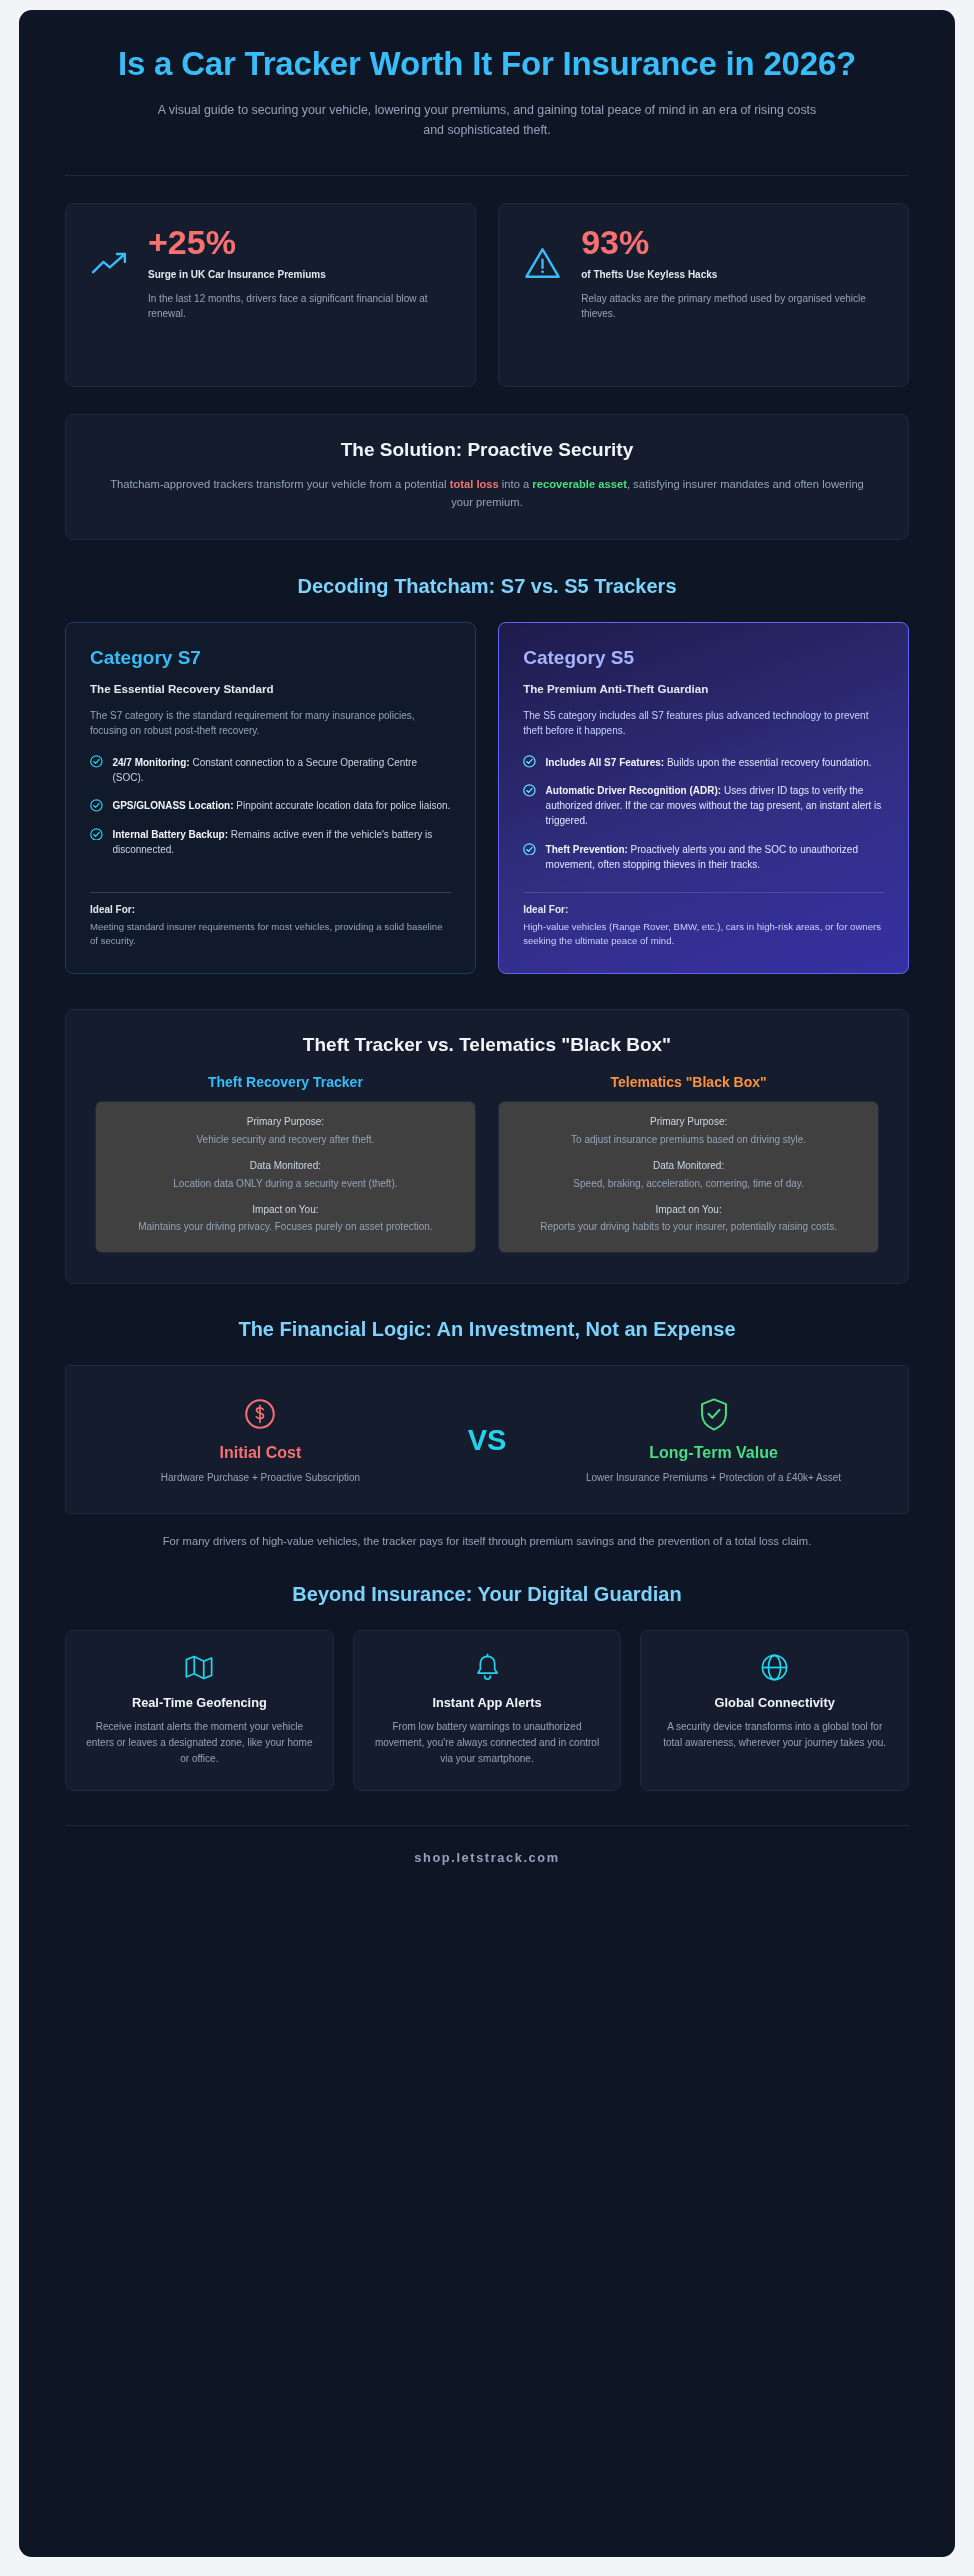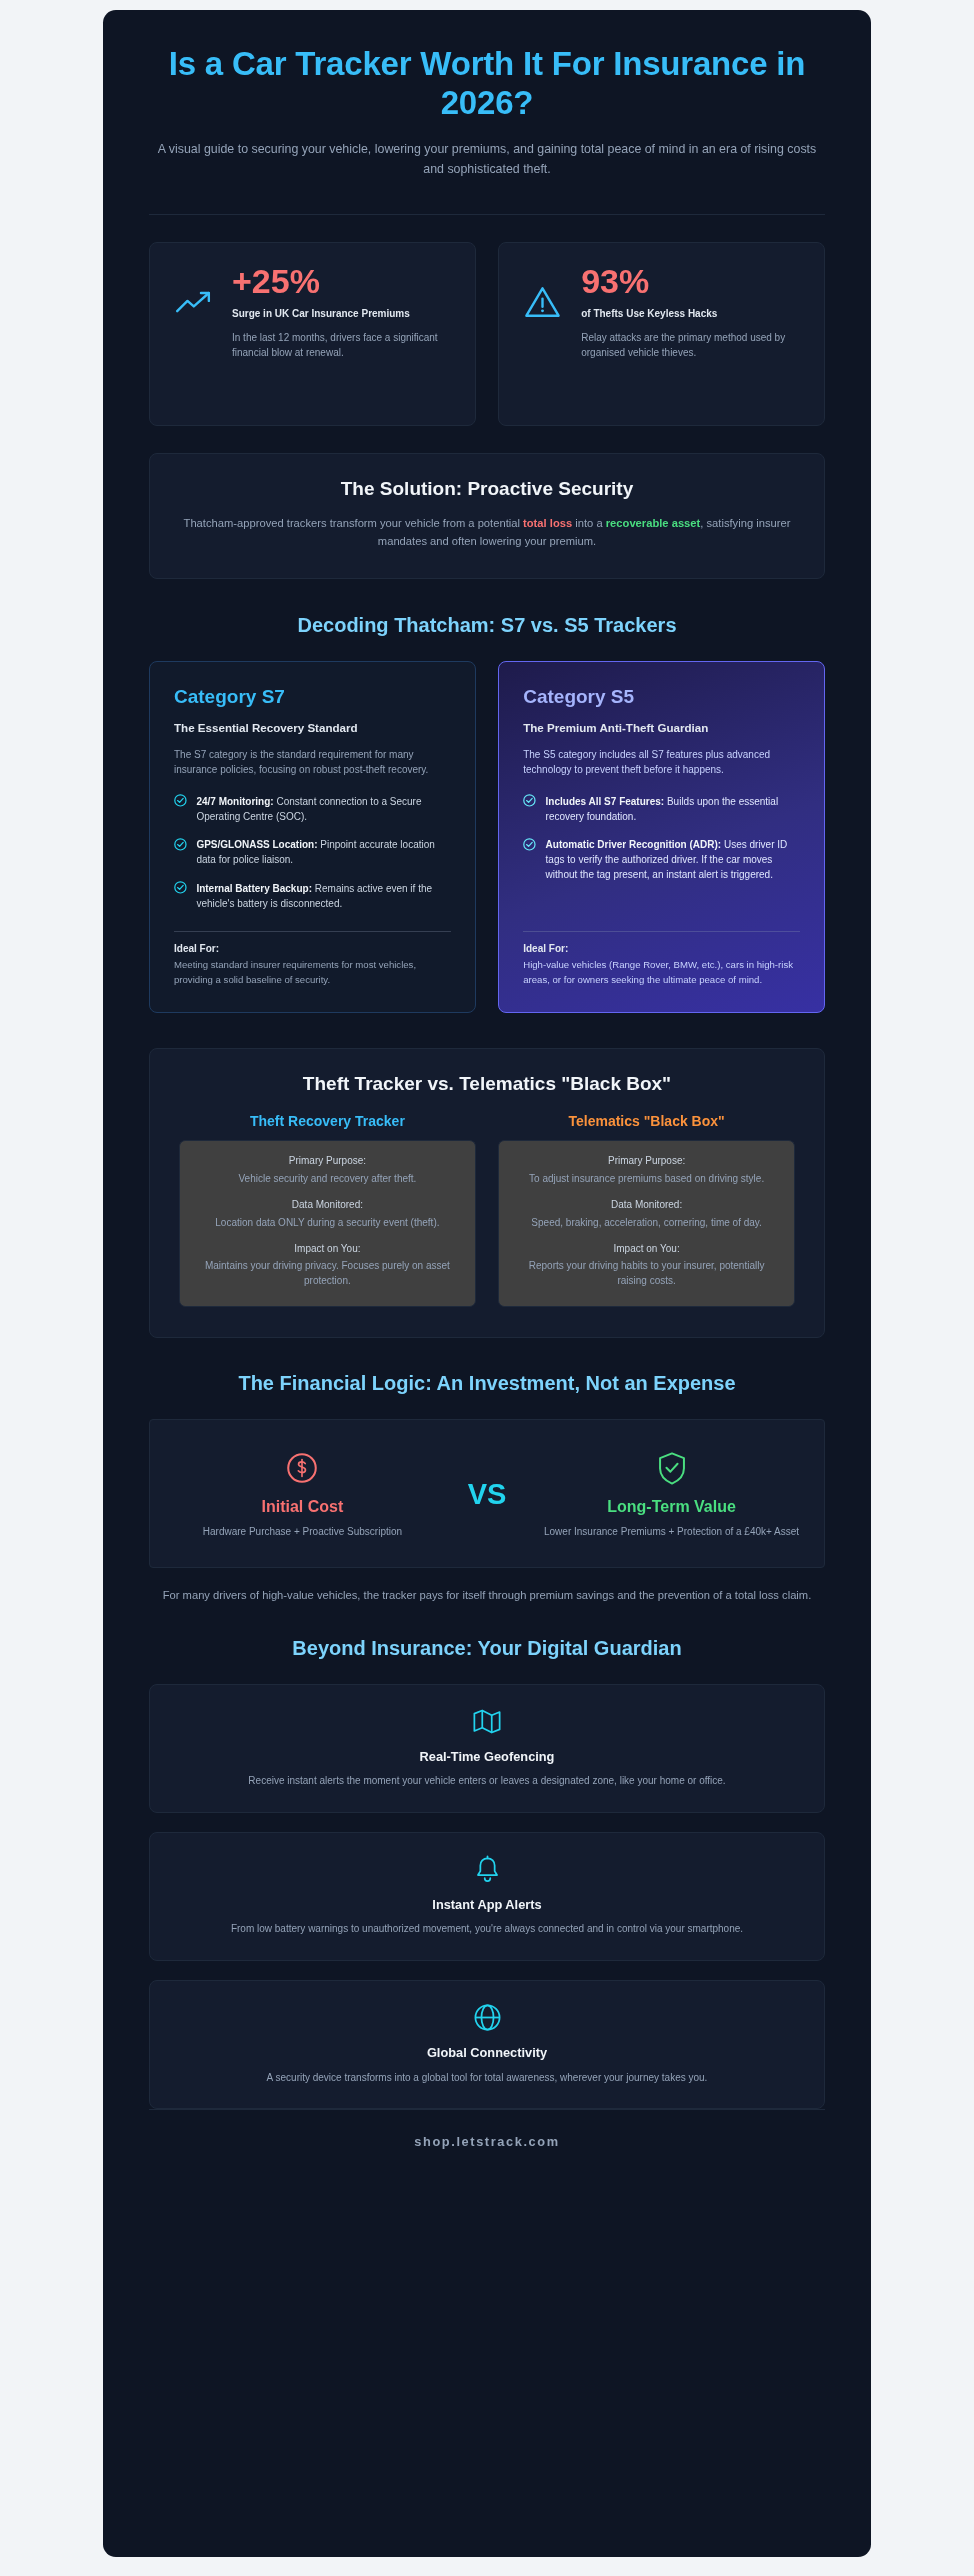--- a/index.html
+++ b/index.html
@@ -10,21 +10,21 @@
   }
   .page {
     width: 974px;
     height: 2576px;
     background: #f2f4f7;
     padding: 9.6px 19px 19px 19px;
     display: flex;
     justify-content: center;
   }
   .infographic {
-    width: 768px;
+    width: 936px;
     background: #0e1524;
     border-radius: 12.8px;
     padding: 35px 46px 0 46px;
     position: relative;
     overflow: hidden;
   }
 
   
   .main-title {
     text-align: center;
@@ -301,21 +301,21 @@
     line-height: 1.6;
     color: #94a3b8;
     max-width: 799px;
     margin: 0 auto 32px auto;
   }
 
   
   .guard-row {
     display: flex;
     gap: 19px;
-    flex-direction: column;
+    margin-bottom: 34px;
   }
   .guard-card {
     flex: 1;
     background: #141c2e;
     border: 0.8px solid #1e293b;
     border-radius: 8px;
     padding: 21px 17.6px 22.4px 17.6px;
     text-align: center;
   }
   .guard-icon {
@@ -457,20 +457,29 @@
           </li>
           <li class="feat-item">
             <span class="feat-check">
               <svg width="12.8" height="12.8" viewBox="0 0 16 16">
                   <circle cx="8" cy="8" r="7" stroke="#67e8f9" stroke-width="1.5" fill="none"></circle>
                   <polyline points="4.5,8.2 7,10.5 11.5,5.5" stroke="#67e8f9" stroke-width="1.6" fill="none" stroke-linecap="round" stroke-linejoin="round"></polyline>
                 </svg>
             </span>
             <span><span class="feat-name">Automatic Driver Recognition (ADR):</span><span> Uses driver ID tags to verify the authorized driver. If the car moves without the tag present, an instant alert is triggered.</span></span>
           </li>
+          <li class="feat-item">
+            <span class="feat-check">
+              <svg width="12.8" height="12.8" viewBox="0 0 16 16">
+                  <circle cx="8" cy="8" r="7" stroke="#67e8f9" stroke-width="1.5" fill="none"></circle>
+                  <polyline points="4.5,8.2 7,10.5 11.5,5.5" stroke="#67e8f9" stroke-width="1.6" fill="none" stroke-linecap="round" stroke-linejoin="round"></polyline>
+                </svg>
+            </span>
+            <span><span class="feat-name">Theft Prevention:</span><span> Proactively alerts you and the SOC to unauthorized movement, often stopping thieves in their tracks.</span></span>
+          </li>
         </ul>
         <div class="cat-spacer"></div>
         <div class="cat-footer-rule"></div>
         <div class="cat-ideal-label">Ideal For:</div>
         <div class="cat-ideal-text">High-value vehicles (Range Rover, BMW, etc.), cars in high-risk areas, or for owners seeking the ultimate peace of mind.</div>
       </div>
     </div>
 
     <div class="compare-card">
       <div class="compare-title">Theft Tracker vs. Telematics "Black Box"</div>

